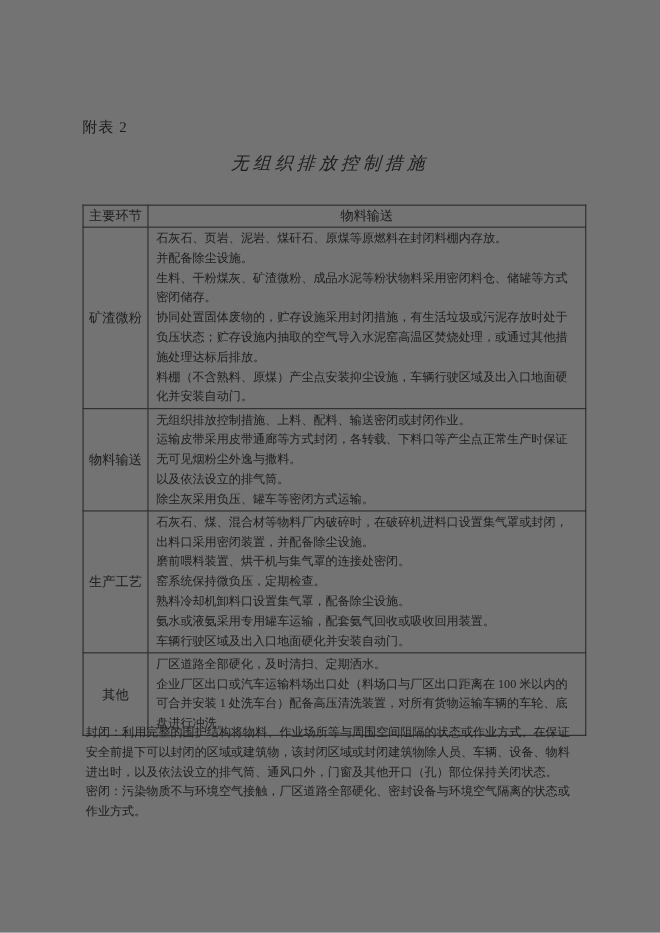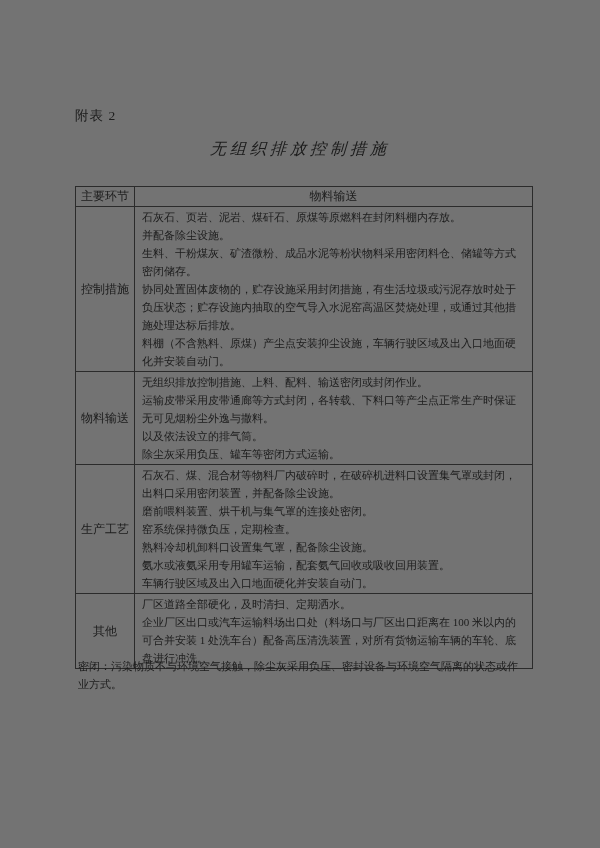--- a/index.html
+++ b/index.html
@@ -99,21 +99,21 @@
 
   <table class="measures-table">
     <thead>
       <tr>
         <th class="col-stage">主要环节</th>
         <th class="col-measures">物料输送</th>
       </tr>
     </thead>
     <tbody>
       <tr>
-        <td class="stage-cell">控制措施</td>
+        <td class="stage-cell">矿渣微粉</td>
         <td class="measures-cell">
           <p>石灰石、页岩、泥岩、煤矸石、原煤等原燃料在封闭料棚内存放。</p>
           <p>并配备除尘设施。</p>
           <p>生料、干粉煤灰、矿渣微粉、成品水泥等粉状物料采用密闭料仓、储罐等方式密闭储存。</p>
           <p>协同处置固体废物的，贮存设施采用封闭措施，有生活垃圾或污泥存放时处于负压状态；贮存设施内抽取的空气导入水泥窑高温区焚烧处理，或通过其他措施处理达标后排放。</p>
           <p>料棚（不含熟料、原煤）产尘点安装抑尘设施，车辆行驶区域及出入口地面硬化并安装自动门。</p>
         </td>
       </tr>
       <tr>
         <td class="stage-cell">物料输送</td>
@@ -139,16 +139,17 @@
         <td class="stage-cell">其他</td>
         <td class="measures-cell">
           <p>厂区道路全部硬化，及时清扫、定期洒水。</p>
           <p>企业厂区出口或汽车运输料场出口处（料场口与厂区出口距离在 100 米以内的可合并安装 1 处洗车台）配备高压清洗装置，对所有货物运输车辆的车轮、底盘进行冲洗。</p>
         </td>
       </tr>
     </tbody>
   </table>
 
   <div class="notes">
-    <p>密闭：污染物质不与环境空气接触，除尘灰采用负压、密封设备与环境空气隔离的状态或作业方式。</p>
+    <p>封闭：利用完整的围护结构将物料、作业场所等与周围空间阻隔的状态或作业方式。在保证安全前提下可以封闭的区域或建筑物，该封闭区域或封闭建筑物除人员、车辆、设备、物料进出时，以及依法设立的排气筒、通风口外，门窗及其他开口（孔）部位保持关闭状态。</p>
+    <p>密闭：污染物质不与环境空气接触，厂区道路全部硬化、密封设备与环境空气隔离的状态或作业方式。</p>
   </div>
 
 </div>
 
 </body></html>

